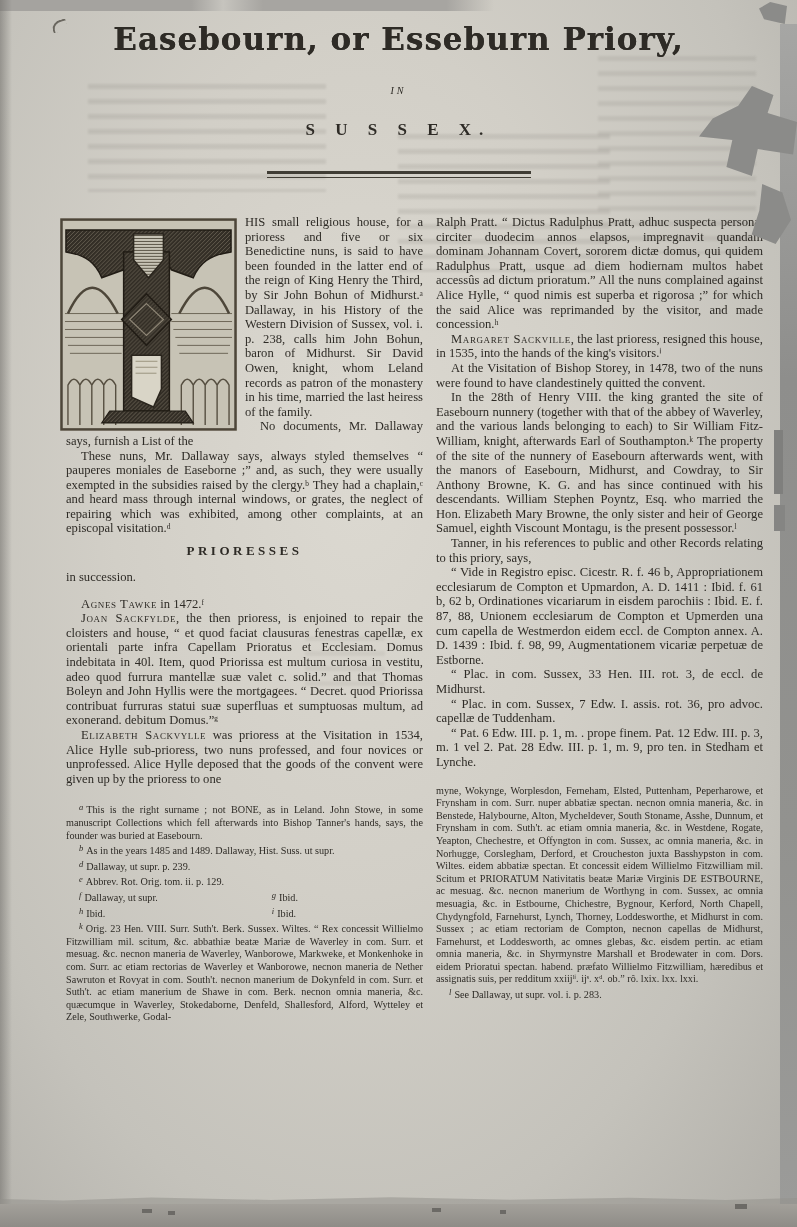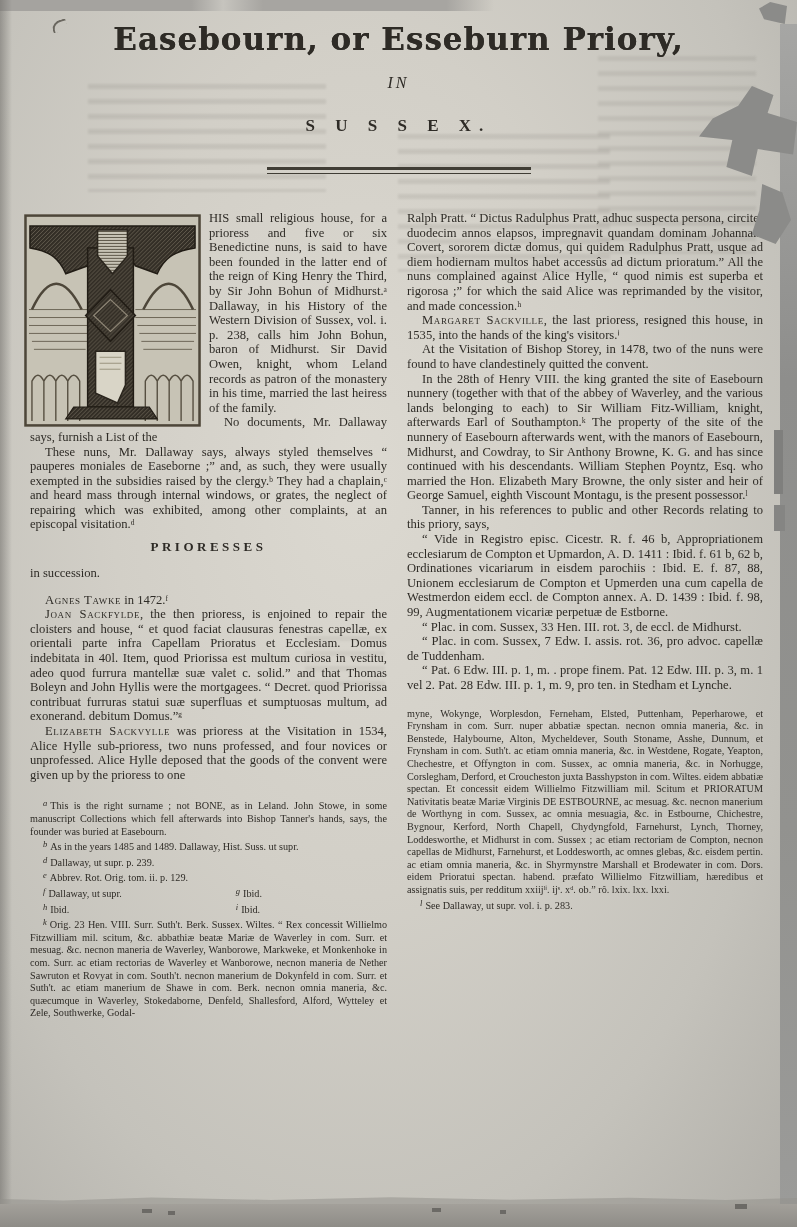--- a/index.html
+++ b/index.html
@@ -38,26 +38,26 @@
   .bleed { position:absolute; opacity:.45; filter:blur(1.3px); pointer-events:none;
     background:repeating-linear-gradient(to bottom, rgba(92,90,84,.26) 0 5px, rgba(0,0,0,0) 5px 15px); }
   .bleed-1 { left:88px;  top:84px;  width:238px; height:108px; }
   .bleed-2 { left:398px; top:134px; width:212px; height:138px; }
   .bleed-3 { left:598px; top:56px;  width:158px; height:198px; opacity:.4; }
   .bleed-4 { left:305px; top:636px; width:80px;  height:56px;  opacity:.3; }
   
   .header { position:relative; text-align:center; }
   .title { font-family:"DejaVu Serif", serif; font-weight:bold; font-size:31px; line-height:36px;
     padding-top:13px; letter-spacing:1px; text-shadow:0 0 .6px #2e2b26; margin:8px; }
-  .in-label { font-size:16px; letter-spacing:3px; margin-top:17px;font-style:italic; }
+  .in-label { font-size:10px; letter-spacing:3px; margin-top:28px;font-style:italic; }
   .county { font-size:17px; font-weight:600; letter-spacing:8px; margin-top:24px; }
   .double-rule { width:264px; height:3px; margin:31px auto 0;
     border-top:3px solid #403d35; border-bottom:1.5px solid #403d35; }
   
-  .columns { position:relative; display:flex; gap:20px; padding:0 34px 0 30px; margin-top:37px; }
+  .columns { position:relative; display:flex; gap:13px; padding:0 34px 0 30px; margin-top:37px;margin-left:36px; }
   .col-left { width:357px; }
   .col-right { flex:1; min-width:0; }
   p.body { font-size:12.6px; line-height:14.6px; text-align:justify; margin:0; }
   .indent { text-indent:15px; }
   .gap1 { margin-top:14px; }
   .gap2 { margin-top:18px; }
   .gap-s { margin-top:3px; }
   .sc { font-variant:small-caps; letter-spacing:.6px; }
   .woodcut { float:left; width:177px; height:213px; margin:3px 8px 2px -6px; }
   .prioresses { font-size:13px; font-weight:600; letter-spacing:3.5px; text-align:center; margin:7px 0 11px; }

